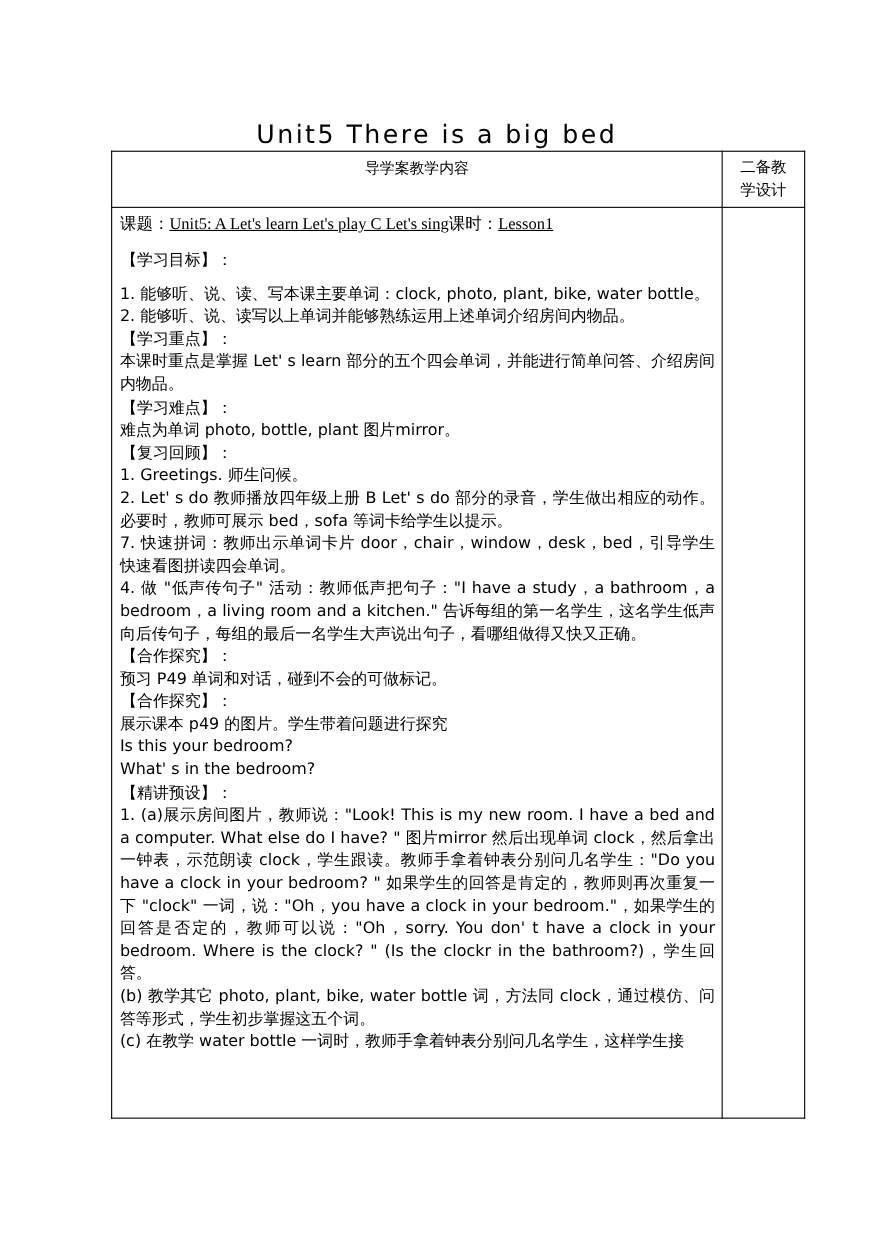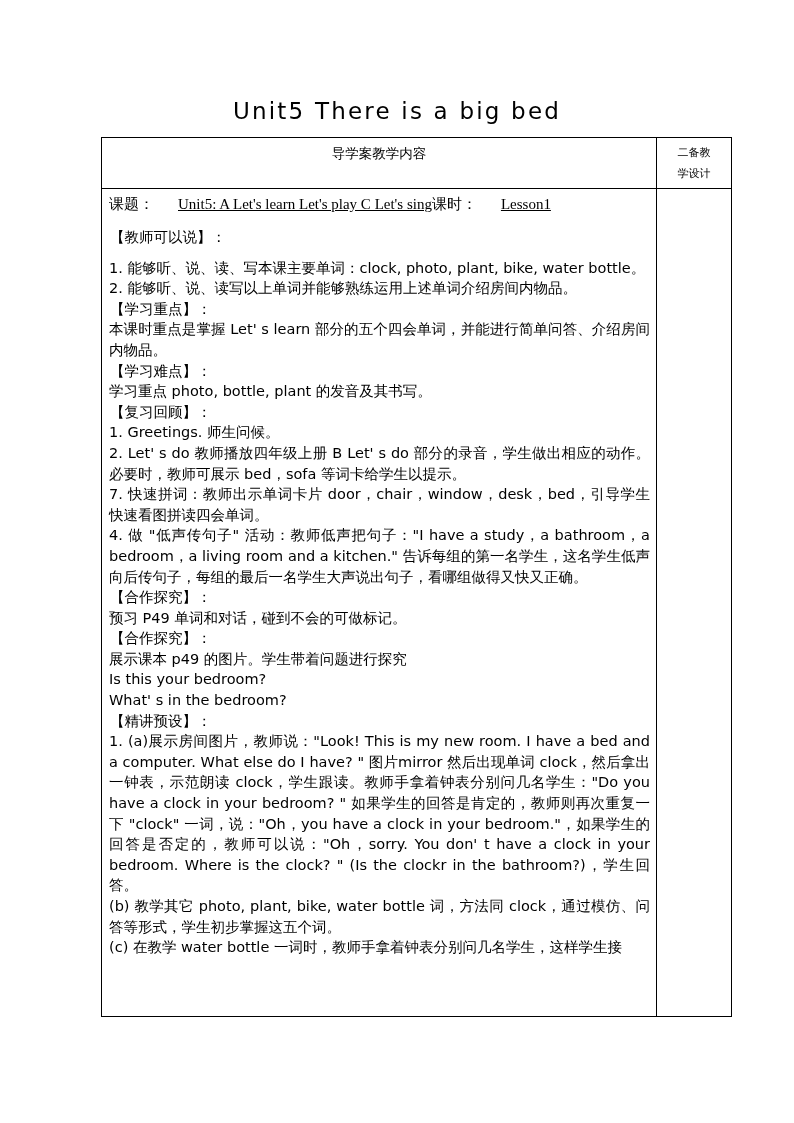--- a/index.html
+++ b/index.html
@@ -12,21 +12,21 @@
     height: 1123px;
     font-family: "Liberation Sans", "DejaVu Sans", sans-serif;
     color: #000000;
     overflow: hidden;
   }
   .page {
     position: relative;
     width: 794px;
     height: 1116px;
     box-sizing: border-box;
-    padding: 0;
+    padding: 12px;
   }
   .doc-title {
     text-align: center;
     font-size: 23px;
     font-weight: normal;
     letter-spacing: 2.2px;
     margin: 0;
     padding-top: 96px;
     line-height: 30px;
     font-family: "DejaVu Sans", sans-serif;
@@ -53,21 +53,21 @@
 
   .hdr-main {
     text-align: center;
     font-size: 13.5px;
     line-height: 21px;
     padding: 5px 4px 14px 4px;
     font-family: "DejaVu Sans", sans-serif;
   }
   .hdr-side {
     text-align: center;
-    font-size: 11px;
+    font-size: 14px;
     line-height: 21px;
     padding: 4px 2px 4px 2px;
     font-family: "DejaVu Sans", sans-serif;
   }
   .body-main {
     padding: 5px 6px 2px 7px;
     font-size: 14.5px;
     line-height: 20.6px;
     font-family: "DejaVu Sans", sans-serif;
     overflow: hidden;
@@ -81,21 +81,21 @@
     text-align: justify;
     text-justify: inter-character;
   }
   p.topic {
     font-family: "Liberation Serif", "DejaVu Serif", serif;
     font-size: 15px;
     line-height: 21px;
     margin: 0 0 12px 0;
     text-align: left;
   }
-  p.topic .u { text-decoration: underline; margin-left: 24px; }
+  p.topic .u { text-decoration: underline; }
   p.bracket {
     margin: 0;
     padding-left: 1px;
   }
   p.gap-after { margin-bottom: 10px; }
 </style>
 </head>
 <body>
 
 <div class="page">
@@ -112,29 +112,29 @@
           <td class="side-col">
             <div class="hdr-side">二备教<br>学设计</div>
           </td>
         </tr>
         <tr>
           <td class="main-col">
             <div class="body-main">
 
               <p class="topic"><span>课题：</span><span class="u">Unit5: A Let's learn  Let's play  C Let's sing</span><span>课时：</span><span class="u">Lesson1</span></p>
 
-              <p class="line bracket gap-after">【教师可以说】：</p>
+              <p class="line bracket gap-after">【学习目标】：</p>
               <p class="line">1. 能够听、说、读、写本课主要单词：clock, photo, plant, bike, water bottle。</p>
               <p class="line">2. 能够听、说、读写以上单词并能够熟练运用上述单词介绍房间内物品。</p>
 
               <p class="line bracket">【学习重点】：</p>
               <p class="line">本课时重点是掌握 Let' s learn 部分的五个四会单词，并能进行简单问答、介绍房间内物品。</p>
 
               <p class="line bracket">【学习难点】：</p>
-              <p class="line">学习重点 photo, bottle, plant 的发音及其书写。</p>
+              <p class="line">难点为单词 photo, bottle, plant 图片mirror。</p>
 
               <p class="line bracket">【复习回顾】：</p>
               <p class="line">1. Greetings. 师生问候。</p>
               <p class="line">2. Let' s do 教师播放四年级上册 B Let' s do 部分的录音，学生做出相应的动作。必要时，教师可展示 bed，sofa 等词卡给学生以提示。</p>
               <p class="line">7. 快速拼词：教师出示单词卡片 door，chair，window，desk，bed，引导学生快速看图拼读四会单词。</p>
               <p class="line">4. 做 "低声传句子" 活动：教师低声把句子："I have a study，a bathroom，a bedroom，a living room and a kitchen." 告诉每组的第一名学生，这名学生低声向后传句子，每组的最后一名学生大声说出句子，看哪组做得又快又正确。</p>
 
               <p class="line bracket">【合作探究】：</p>
               <p class="line">预习 P49 单词和对话，碰到不会的可做标记。</p>
 

